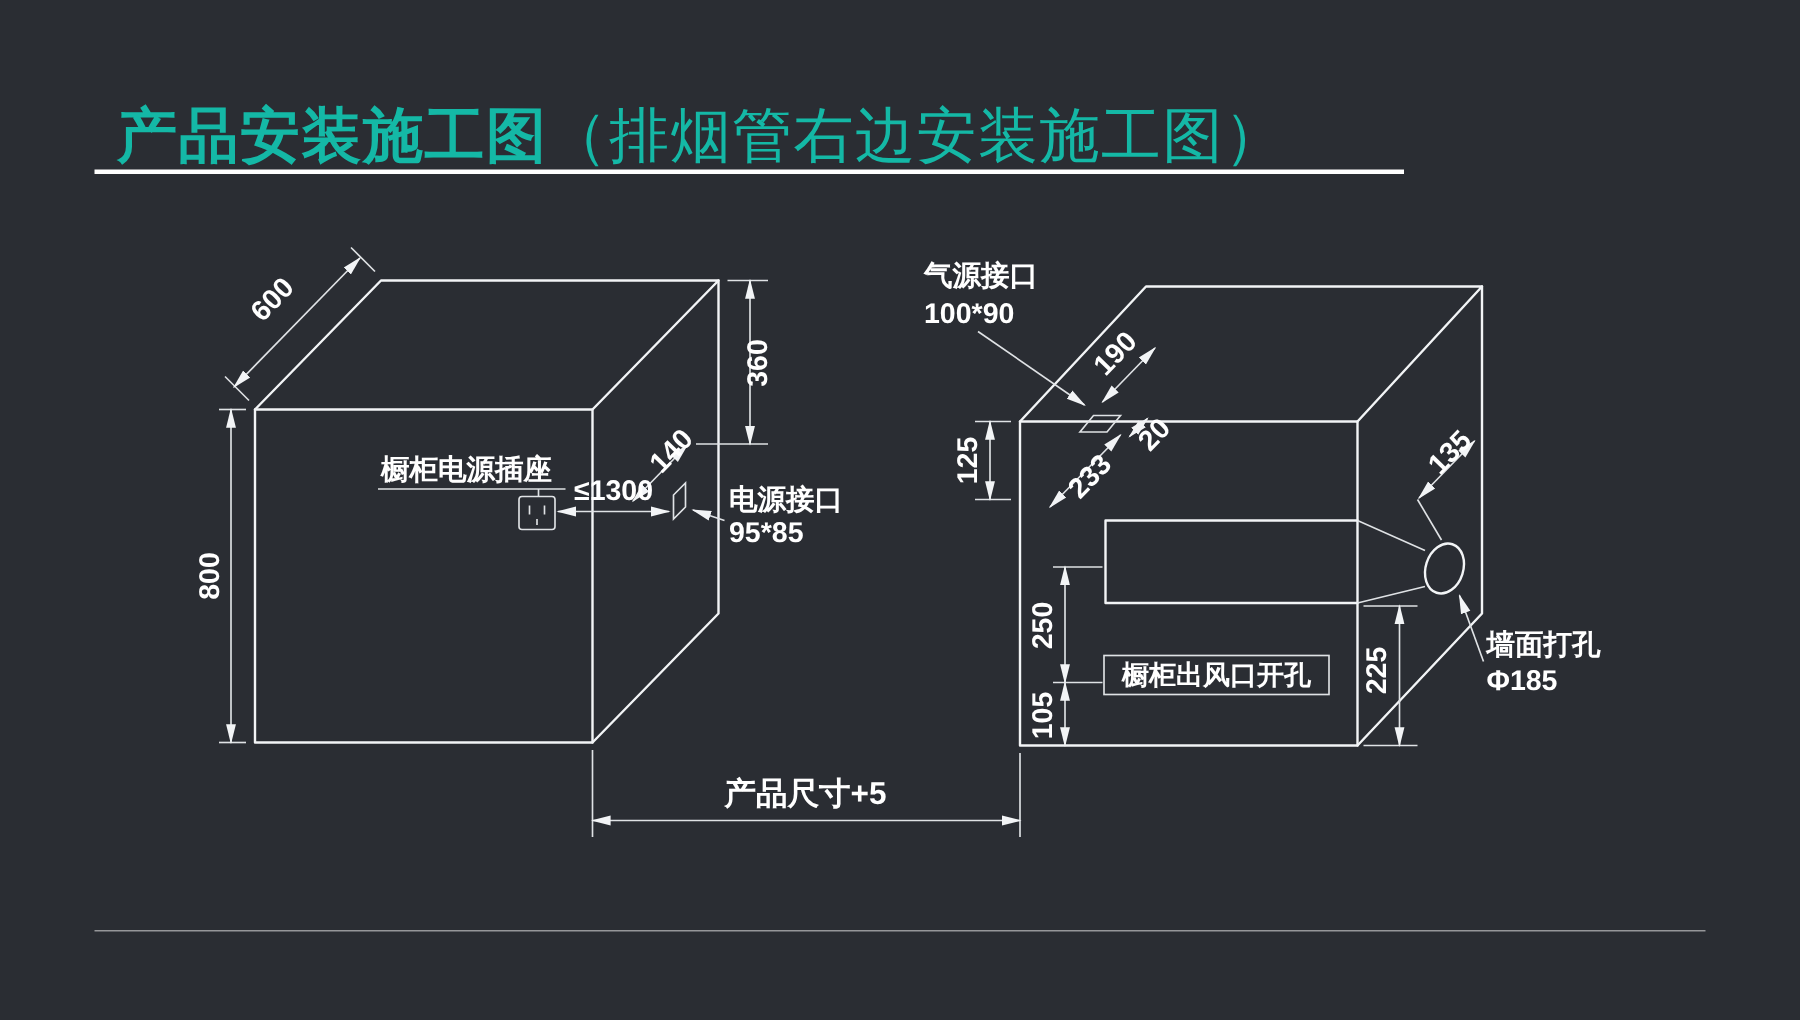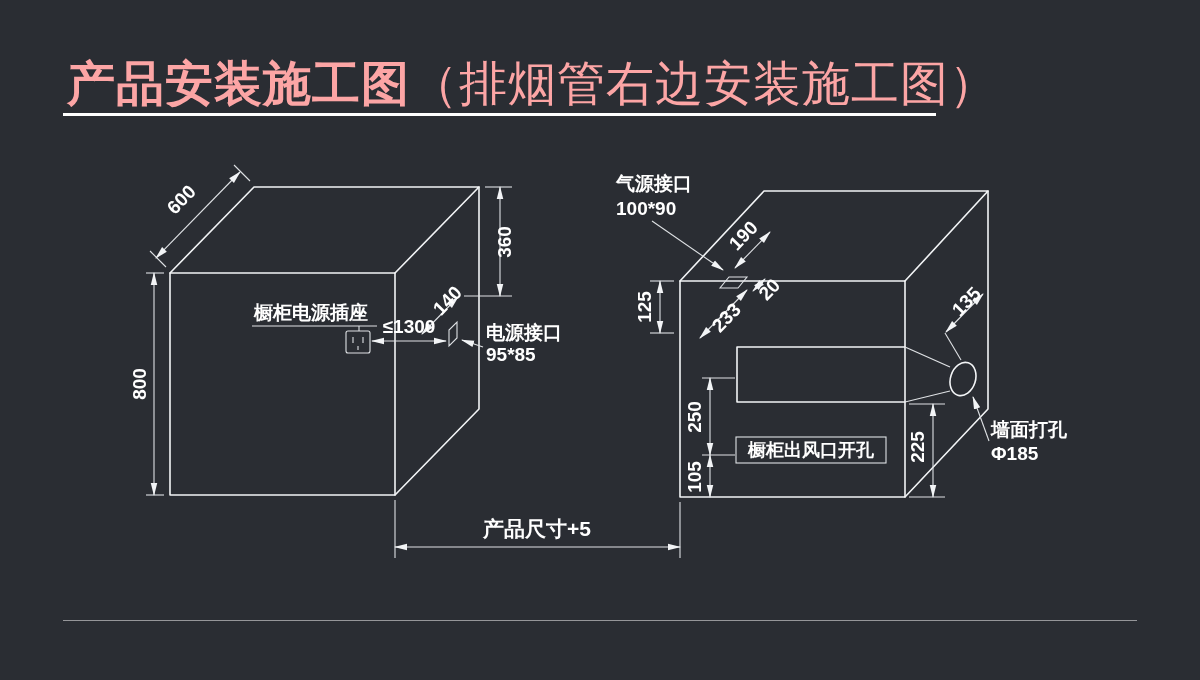--- a/index.html
+++ b/index.html
@@ -3,22 +3,22 @@
 <meta charset="utf-8">
 <style>
   html,body{margin:0;padding:0;}
   body{
     width:1200px;height:680px;overflow:hidden;
     background:#2a2d33;
     font-family:"Liberation Sans","DejaVu Sans",sans-serif;
   }
   .page{position:relative;width:1200px;height:680px;}
   .title{
-    position:absolute;left:63px;top:54px;margin:4px;
-    color:#fca5a5;font-size:48px;line-height:1.1;white-space:nowrap;letter-spacing:1px;
+    position:absolute;left:63px;top:54px;margin:15px;
+    color:#14b8a6;font-size:40px;line-height:1.1;white-space:nowrap;letter-spacing:1px;
   }
   .title-main{font-weight:700;}
   .title-paren{font-weight:400;}
   .title-rule{position:absolute;left:63px;top:113px;width:873px;height:3px;background:#ffffff;}
   .footer-rule{position:absolute;left:63px;top:620px;width:1074px;height:1px;background:rgba(255,255,255,0.5);}
   svg.drawing{position:absolute;left:0;top:0;}
   svg text{
     fill:#ffffff;font-weight:700;
     font-family:"Liberation Sans","DejaVu Sans",sans-serif;
   }

